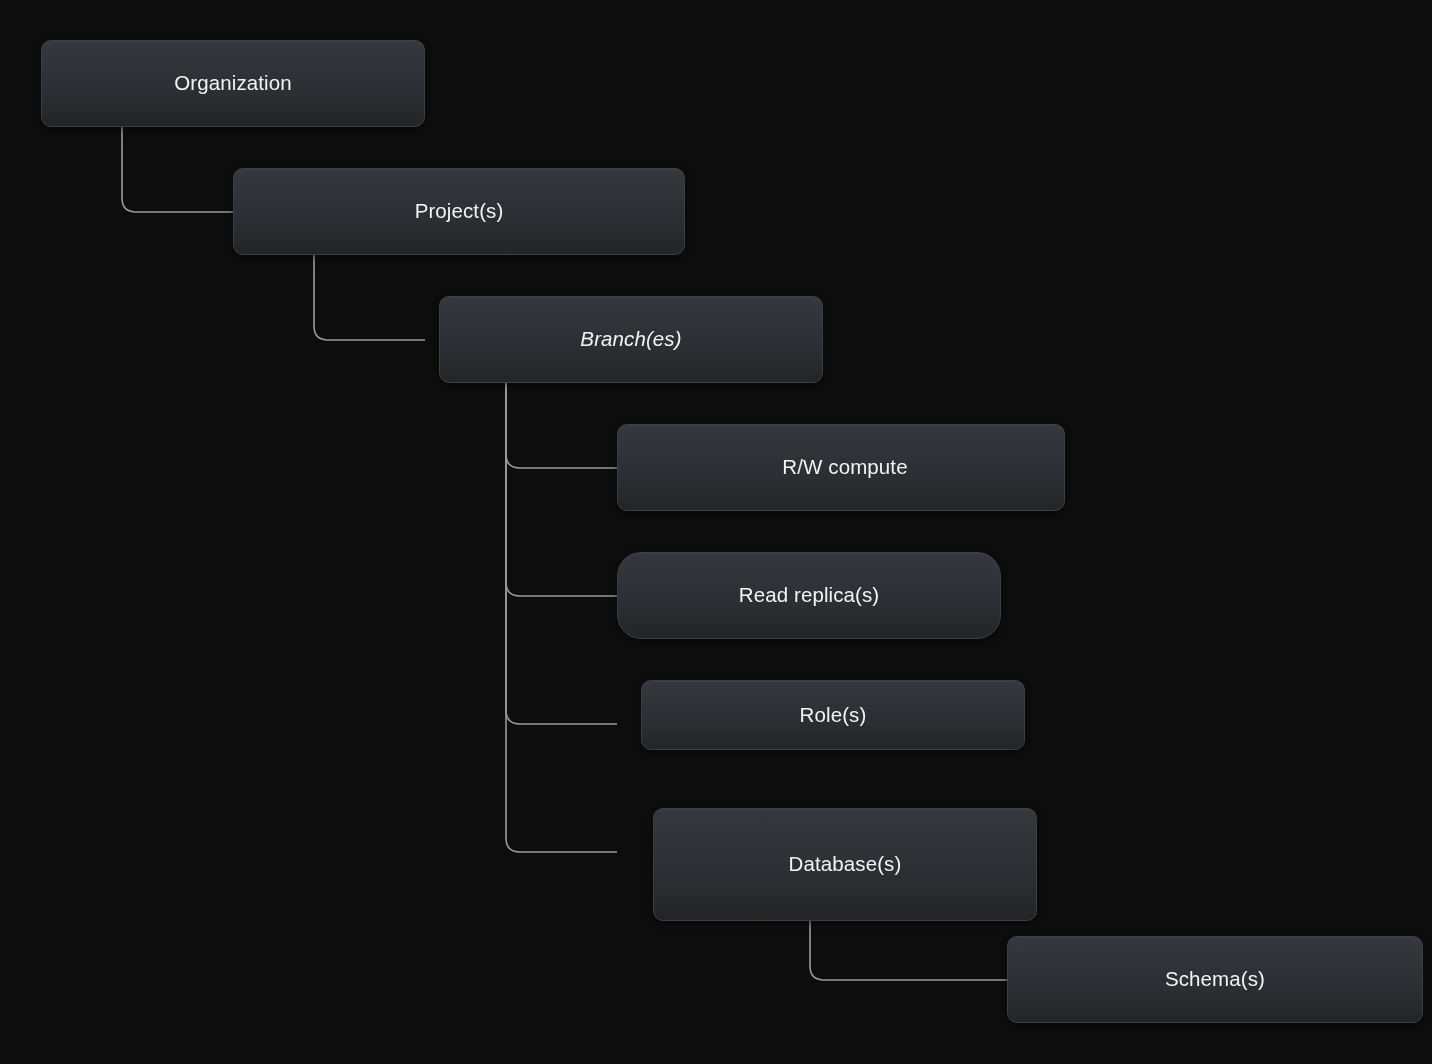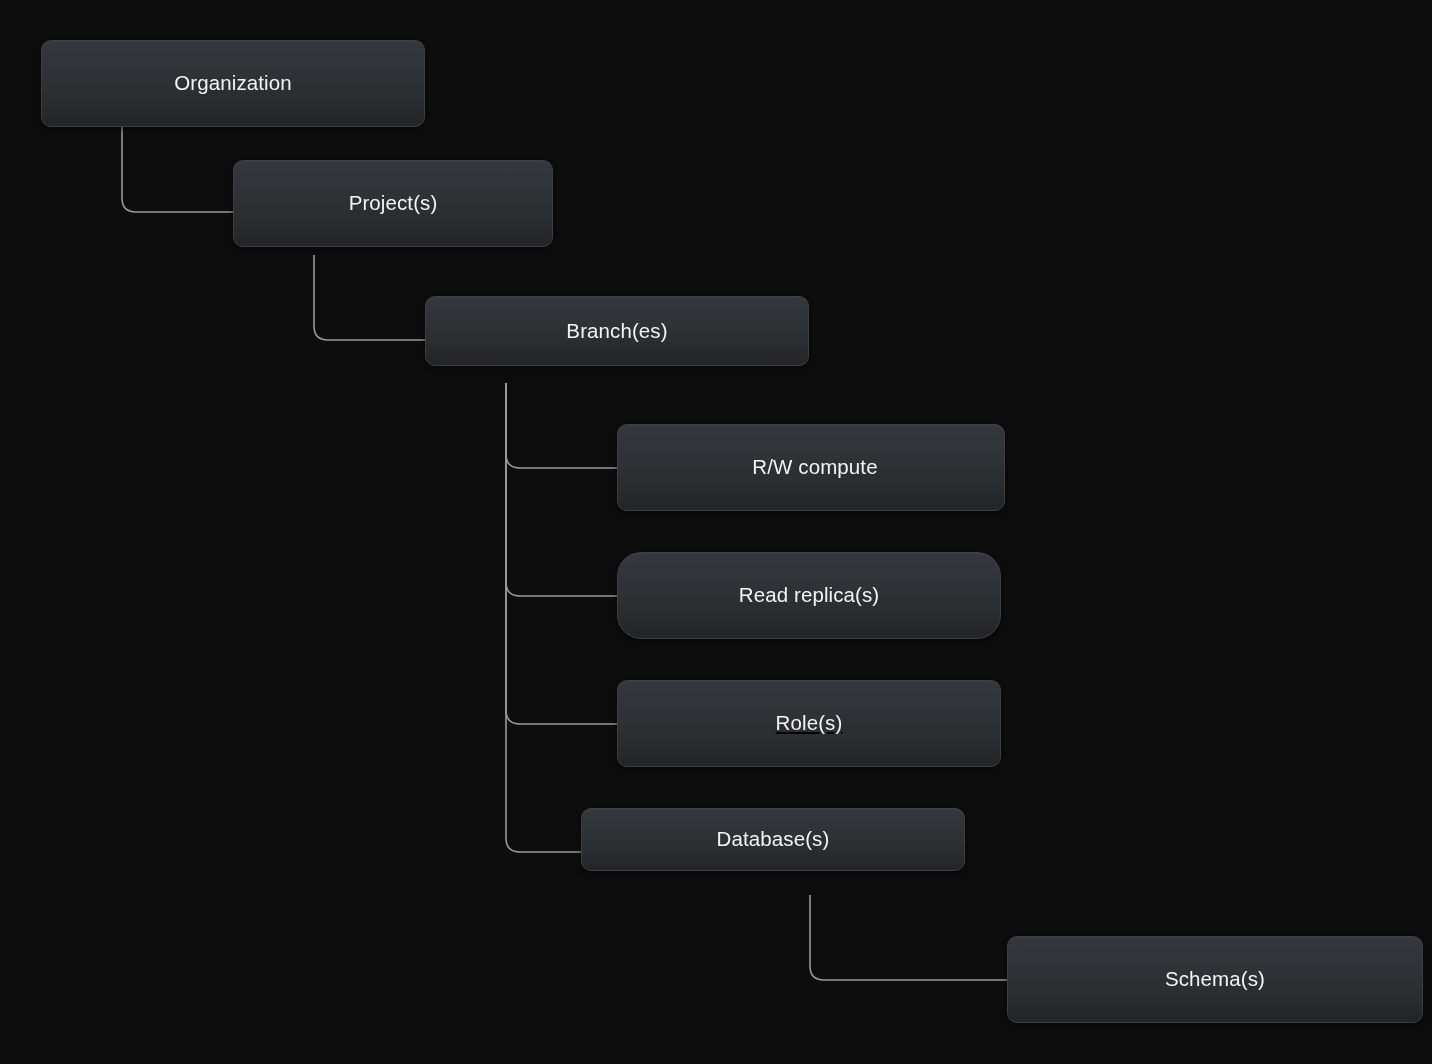--- a/index.html
+++ b/index.html
@@ -70,36 +70,36 @@
       <path class="edge-path" d="M 506 383 L 506 582 Q 506 596 520 596 L 617 596" stroke="#9a9a9a"></path>
       <path class="edge-path" d="M 506 383 L 506 710 Q 506 724 520 724 L 617 724" stroke="#9a9a9a"></path>
       <path class="edge-path" d="M 506 383 L 506 838 Q 506 852 520 852 L 617 852" stroke="#9a9a9a"></path>
       <path class="edge-path" d="M 810 895 L 810 966 Q 810 980 824 980 L 1007 980" stroke="#9a9a9a"></path>
     </svg>
 
   <div id="node-layer">
       <div class="node" style="left: 41px; top: 40px; width: 384px; height: 87px;">
         <span class="node-label">Organization</span>
       </div>
-      <div class="node" style="left: 233px; top: 160px; width: 320px; height: 87px;">
+      <div class="node" style="left: 233px; top: 168px; width: 452px; height: 87px;">
         <span class="node-label">Project(s)</span>
       </div>
-      <div class="node" style="left: 425px; top: 296px; width: 384px; height: 70px;">
+      <div class="node" style="left: 439px; top: 296px; width: 384px; height: 87px; font-style: italic;">
         <span class="node-label">Branch(es)</span>
       </div>
-      <div class="node" style="left: 617px; top: 424px; width: 388px; height: 87px; padding-left: 8px;">
+      <div class="node" style="left: 617px; top: 424px; width: 448px; height: 87px; padding-left: 8px;">
         <span class="node-label">R/W compute</span>
       </div>
       <div class="node" style="left: 617px; top: 552px; width: 384px; height: 87px; border-radius: 24px;">
         <span class="node-label">Read replica(s)</span>
       </div>
-      <div class="node" style="left: 617px; top: 680px; width: 384px; height: 87px; text-decoration: underline;">
+      <div class="node" style="left: 641px; top: 680px; width: 384px; height: 70px;">
         <span class="node-label">Role(s)</span>
       </div>
-      <div class="node" style="left: 581px; top: 808px; width: 384px; height: 63px;">
+      <div class="node" style="left: 653px; top: 808px; width: 384px; height: 113px;">
         <span class="node-label">Database(s)</span>
       </div>
       <div class="node" style="left: 1007px; top: 936px; width: 416px; height: 87px;">
         <span class="node-label">Schema(s)</span>
       </div>
     </div>
 
 </div>
 
 </body></html>

